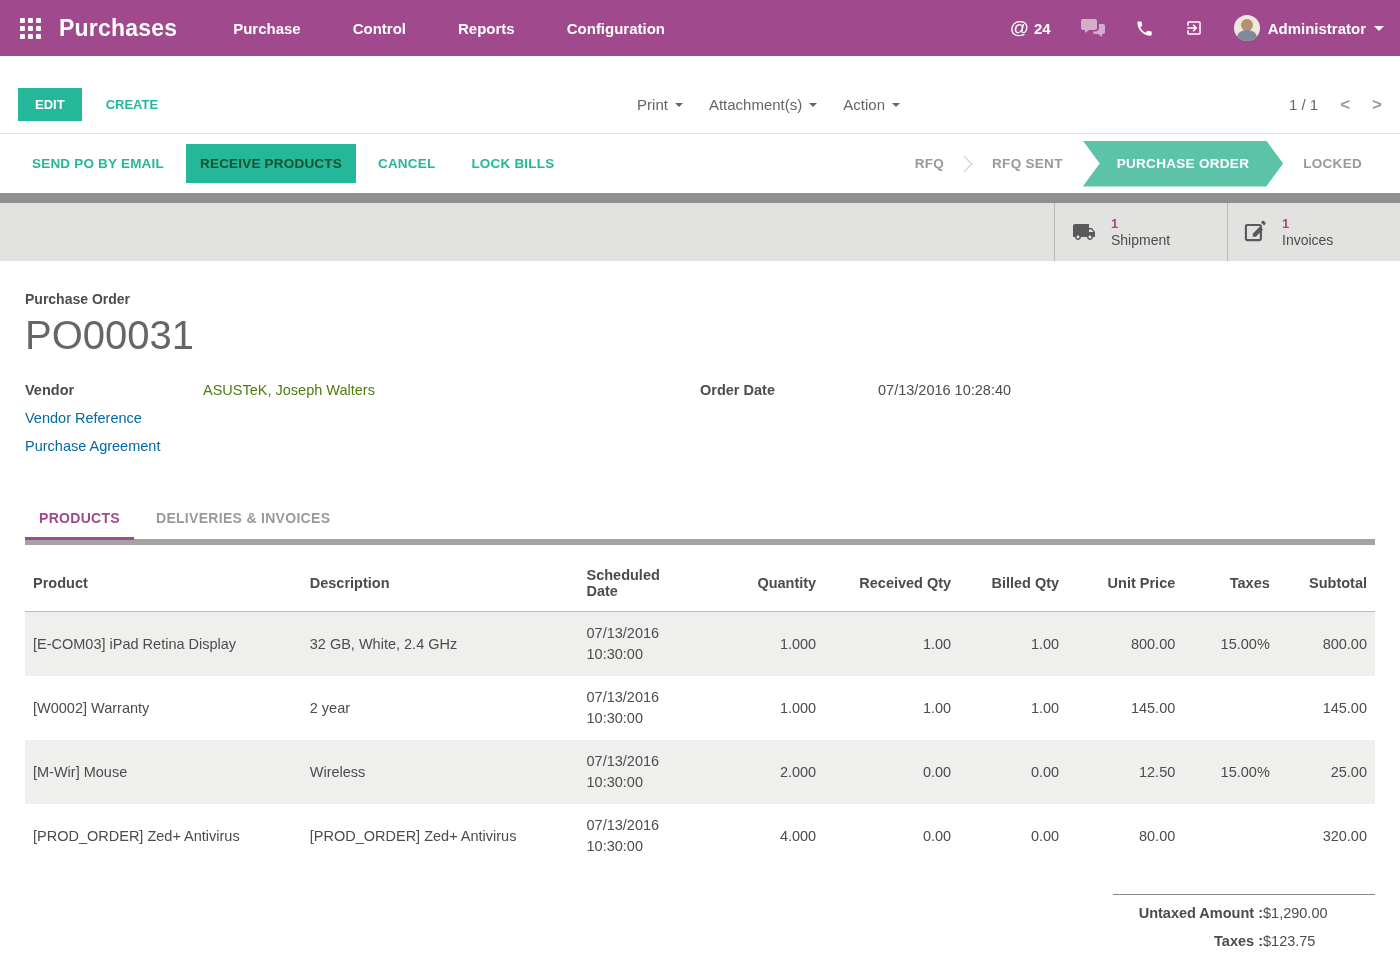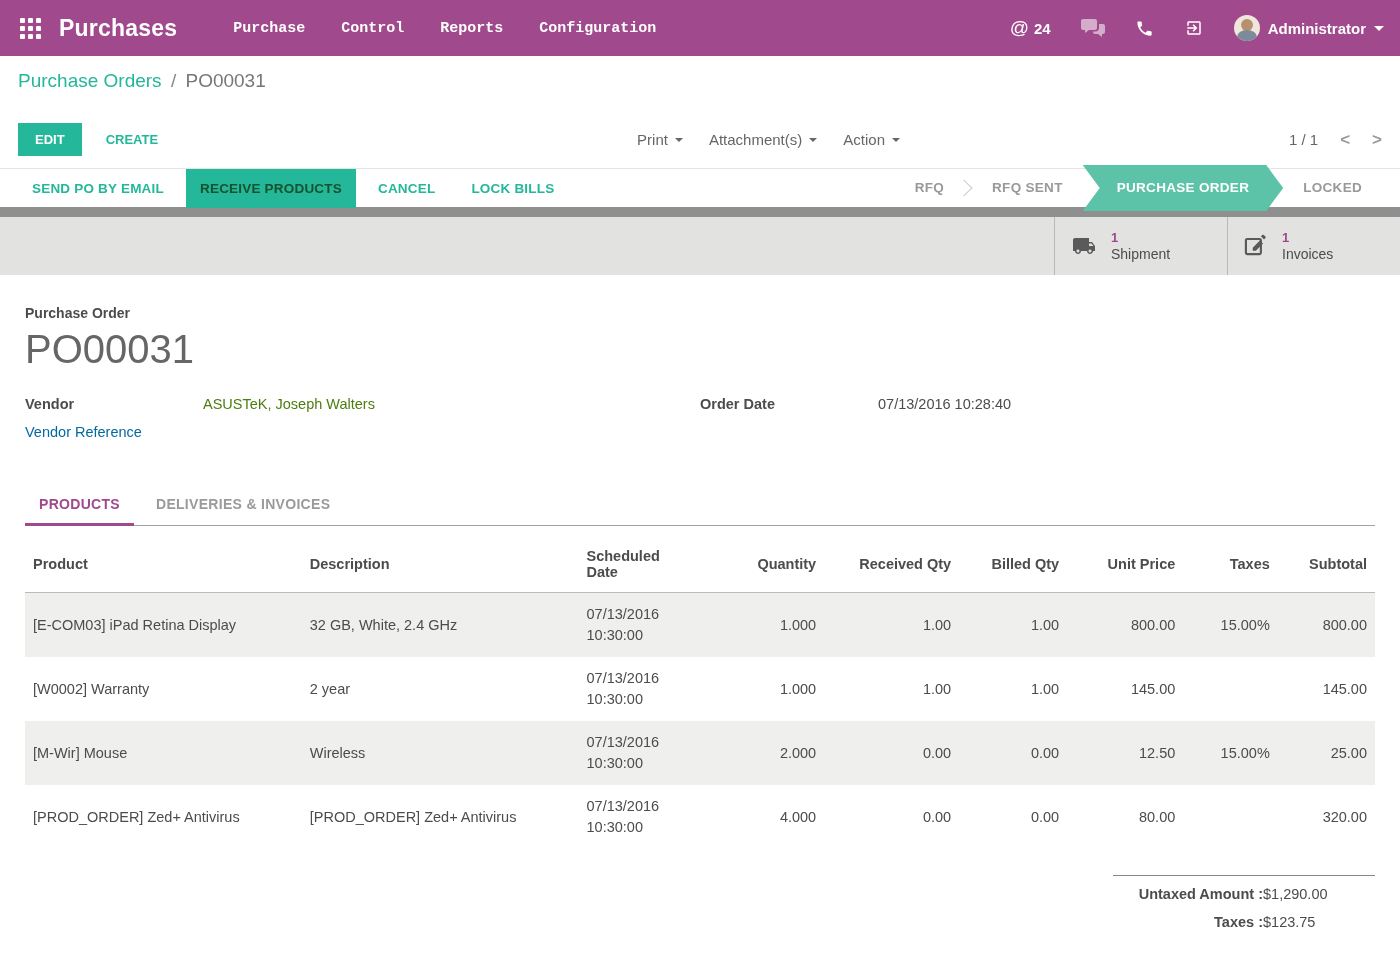--- a/index.html
+++ b/index.html
@@ -6,54 +6,54 @@
   html,body { width:1400px; height:953px; background:#fff; overflow:hidden;
               font-family:"Liberation Sans", sans-serif; color:#4c4c4c; }
 
   
   .topbar { height:56px; background:#a0498c; display:flex; align-items:center;
             color:#fff; padding:0 16px; }
   .apps-grid { display:grid; grid-template-columns:repeat(3,5px); grid-gap:3px;
                margin:0 18px 0 4px; cursor:pointer; }
   .apps-grid span { width:5px; height:5px; background:#fff; border-radius:1px; }
   .app-title { font-size:23px; font-weight:bold; letter-spacing:.2px; margin-right:56px; cursor:pointer; }
-  .topmenu { display:flex; gap:36px; font-size:15px; font-weight:bold;font-family:Liberation Mono, monospace; }
+  .topmenu { display:flex; gap:52px; font-size:15px; font-weight:bold; }
   .topmenu .item { cursor:pointer; }
   .top-right { margin-left:auto; display:flex; align-items:center; gap:30px; font-size:15px; }
   .activity { display:flex; align-items:center; gap:5px; font-weight:bold; cursor:pointer; }
   .activity .at { font-size:19px; font-weight:normal; }
   .icon-btn { cursor:pointer; display:flex; align-items:center; }
   .user-menu { display:flex; align-items:center; gap:8px; cursor:pointer; font-weight:bold; }
   .avatar { width:26px; height:26px; border-radius:50%; background:#efe7dd; overflow:hidden; position:relative; }
   .avatar i { position:absolute; left:7px; top:4px; width:12px; height:12px; border-radius:50%; background:#b9906e; }
   .avatar b { position:absolute; left:3px; top:15px; width:20px; height:14px; border-radius:50% 50% 0 0; background:#7c8a99; }
   .caret { width:0; height:0; border-left:5px solid transparent; border-right:5px solid transparent;
            border-top:5px solid #fff; }
 
   
   .cp { padding:14px 18px 12px 18px; }
   .breadcrumb { font-size:19px; }
   .breadcrumb .parent { color:#24b79a; cursor:pointer; }
   .breadcrumb .sep { color:#888; margin:0 4px; }
   .breadcrumb .current { color:#777; }
-  .cp-row { display:flex; margin-top:31px; }
+  .cp-row { display:flex; margin-top:18px; }
   .btn-edit { background:#24b79a; color:#fff; border:none; font-weight:bold; font-size:13px;
               padding:9px 17px; cursor:pointer; font-family:inherit; }
   .btn-create { background:none; border:none; color:#24b79a; font-weight:bold; font-size:13px;
                 margin-left:14px; padding:9px 10px; cursor:pointer; font-family:inherit; }
   .cp-dropdowns { display:flex; gap:26px; margin-left:auto; margin-right:auto;
                   transform:translateX(40px); font-size:15px; color:#666; }
   .dropdown { display:flex; align-items:center; gap:7px; cursor:pointer; }
   .caret-gray { width:0; height:0; border-left:4px solid transparent; border-right:4px solid transparent;
                 border-top:4px solid #666; }
   .pager { display:flex; align-items:center; gap:22px; font-size:15px; color:#666; }
   .pager .chev { color:#999; font-weight:bold; font-size:17px; cursor:pointer; }
 
   
-  .statusbar { border-top:1px solid #e4e4e4; height:39px; display:flex; align-items:center; padding:12px 18px; }
+  .statusbar { border-top:1px solid #e4e4e4; height:60px; display:flex; align-items:center; padding:12px 18px; }
   .sb-buttons { display:flex; align-items:center; gap:8px; }
   .sb-btn { background:none; border:none; color:#24b79a; font-weight:bold; font-size:13.5px;
             padding:12px 14px; cursor:pointer; font-family:inherit; letter-spacing:.2px; }
   .sb-btn.primary { background:#24b79a; color:#14532d;text-align:right; }
   .pipeline { margin-left:auto; display:flex; align-items:center; height:46px; }
   .pstep { font-size:13.5px; font-weight:bold; color:#999; padding:0 20px; line-height:46px; cursor:pointer; letter-spacing:.3px; }
   .pstep.active { background:#5cc3a8; color:#fff; padding:0 34px;
       clip-path:polygon(0 0, calc(100% - 17px) 0, 100% 50%, calc(100% - 17px) 100%, 0 100%, 17px 50%); }
   .psep { width:12px; height:12px; border-top:1px solid #ccc; border-right:1px solid #ccc;
           transform:rotate(45deg); margin:0 2px 0 -6px; }
@@ -74,21 +74,21 @@
   .po-name { font-size:40px; color:#666; margin-top:6px; font-weight:normal; }
   .fields { display:flex; margin-top:24px; }
   .fcol { width:50%; }
   .frow { display:flex; margin-bottom:12px; font-size:14.5px; }
   .flabel { width:178px; font-weight:bold; color:#4c4c4c; flex:none; }
   .flabel.empty { font-weight:normal; color:#0369a1; }
   .fvalue { color:#4c4c4c; }
   .fvalue.link { color:#4d7c0f; cursor:pointer; }
 
   
-  .tabs { display:flex; gap:8px; margin-top:34px; border-bottom:1px solid #a3a3a3; }
+  .tabs { display:flex; gap:8px; margin-top:34px; border-bottom:6px solid #a3a3a3; }
   .tab { font-size:14px; font-weight:bold; padding:10px 14px 11px; cursor:pointer; color:#9a9a9a; letter-spacing:.3px; }
   .tab.active { color:#a0498c; border-bottom:3px solid #a0498c; margin-bottom:-1px; }
 
   
   table.lines { width:100%; border-collapse:collapse; margin-top:8px; font-size:14.5px; }
   table.lines th { font-weight:bold; color:#4c4c4c; padding:14px 8px 12px; border-bottom:1px solid #bbb;margin-left:48px; }
   table.lines td { padding:11px 8px; color:#4c4c4c; vertical-align:middle; }
   table.lines tr.stripe td { background:#efefed; }
   .al { text-align:left; } .ar { text-align:right; }
   col.c-product{width:20.5%} col.c-desc{width:20.5%} col.c-sched{width:9.2%}
@@ -151,25 +151,20 @@
           <i></i>
           <b></b>
         </div>
       <span>Administrator</span>
       <span class="caret"></span>
     </div>
   </div>
 </div>
 
 <div class="cp">
-  <div class="breadcrumb">
-    <span class="parent">Purchase Orders</span>
-    <span class="sep">/</span>
-    <span class="current">PO00031</span>
-  </div>
   <div class="cp-row">
     <button class="btn-edit">EDIT</button>
     <button class="btn-create">CREATE</button>
     <div class="cp-dropdowns">
       <div class="dropdown">
         <span>Print</span>
         <span class="caret-gray"></span>
       </div>
       <div class="dropdown">
         <span>Attachment(s)</span>
@@ -231,20 +226,24 @@
   <h1 class="po-name">PO00031</h1>
 
   <div class="fields">
     <div class="fcol">
       <div class="frow">
         <span class="flabel">Vendor</span>
         <span class="fvalue link">ASUSTeK, Joseph Walters</span>
       </div>
       <div class="frow">
         <span class="flabel empty">Vendor Reference</span>
+        <span class="fvalue"></span>
+      </div>
+      <div class="frow">
+        <span class="flabel empty">Purchase Agreement</span>
         <span class="fvalue"></span>
       </div>
     </div>
     <div class="fcol">
       <div class="frow">
         <span class="flabel">Order Date</span>
         <span class="fvalue">07/13/2016 10:28:40</span>
       </div>
     </div>
   </div>

